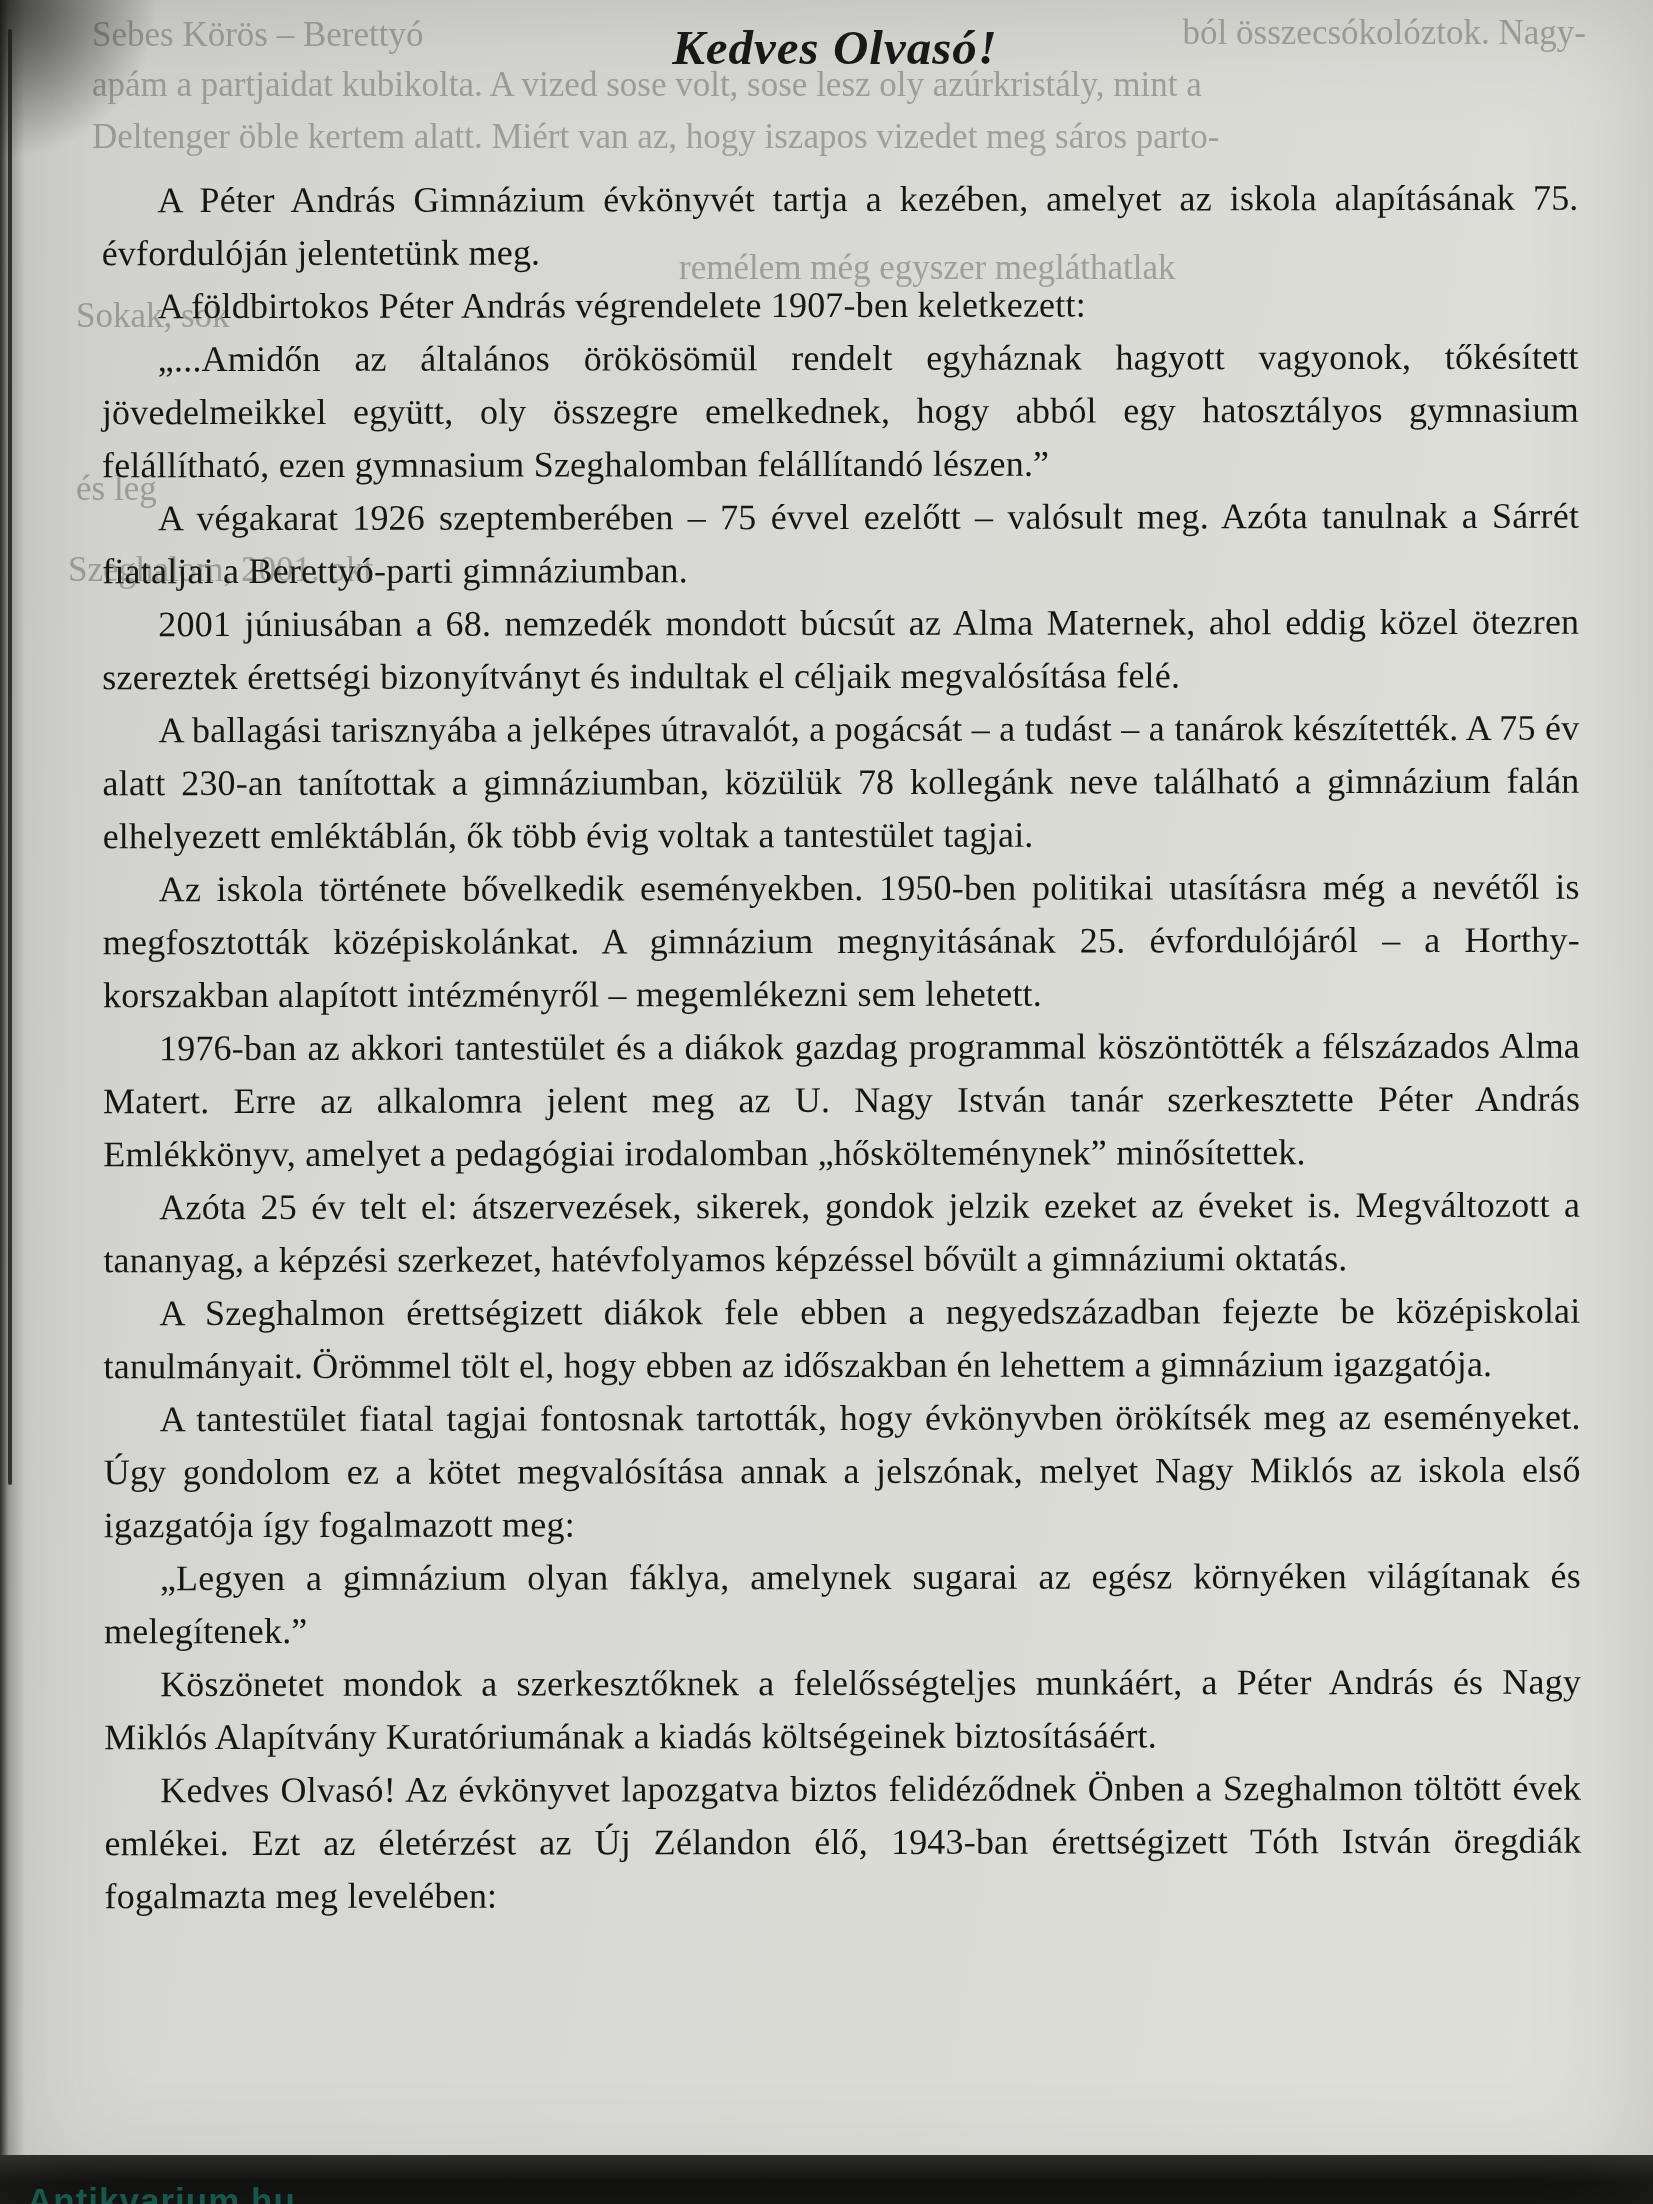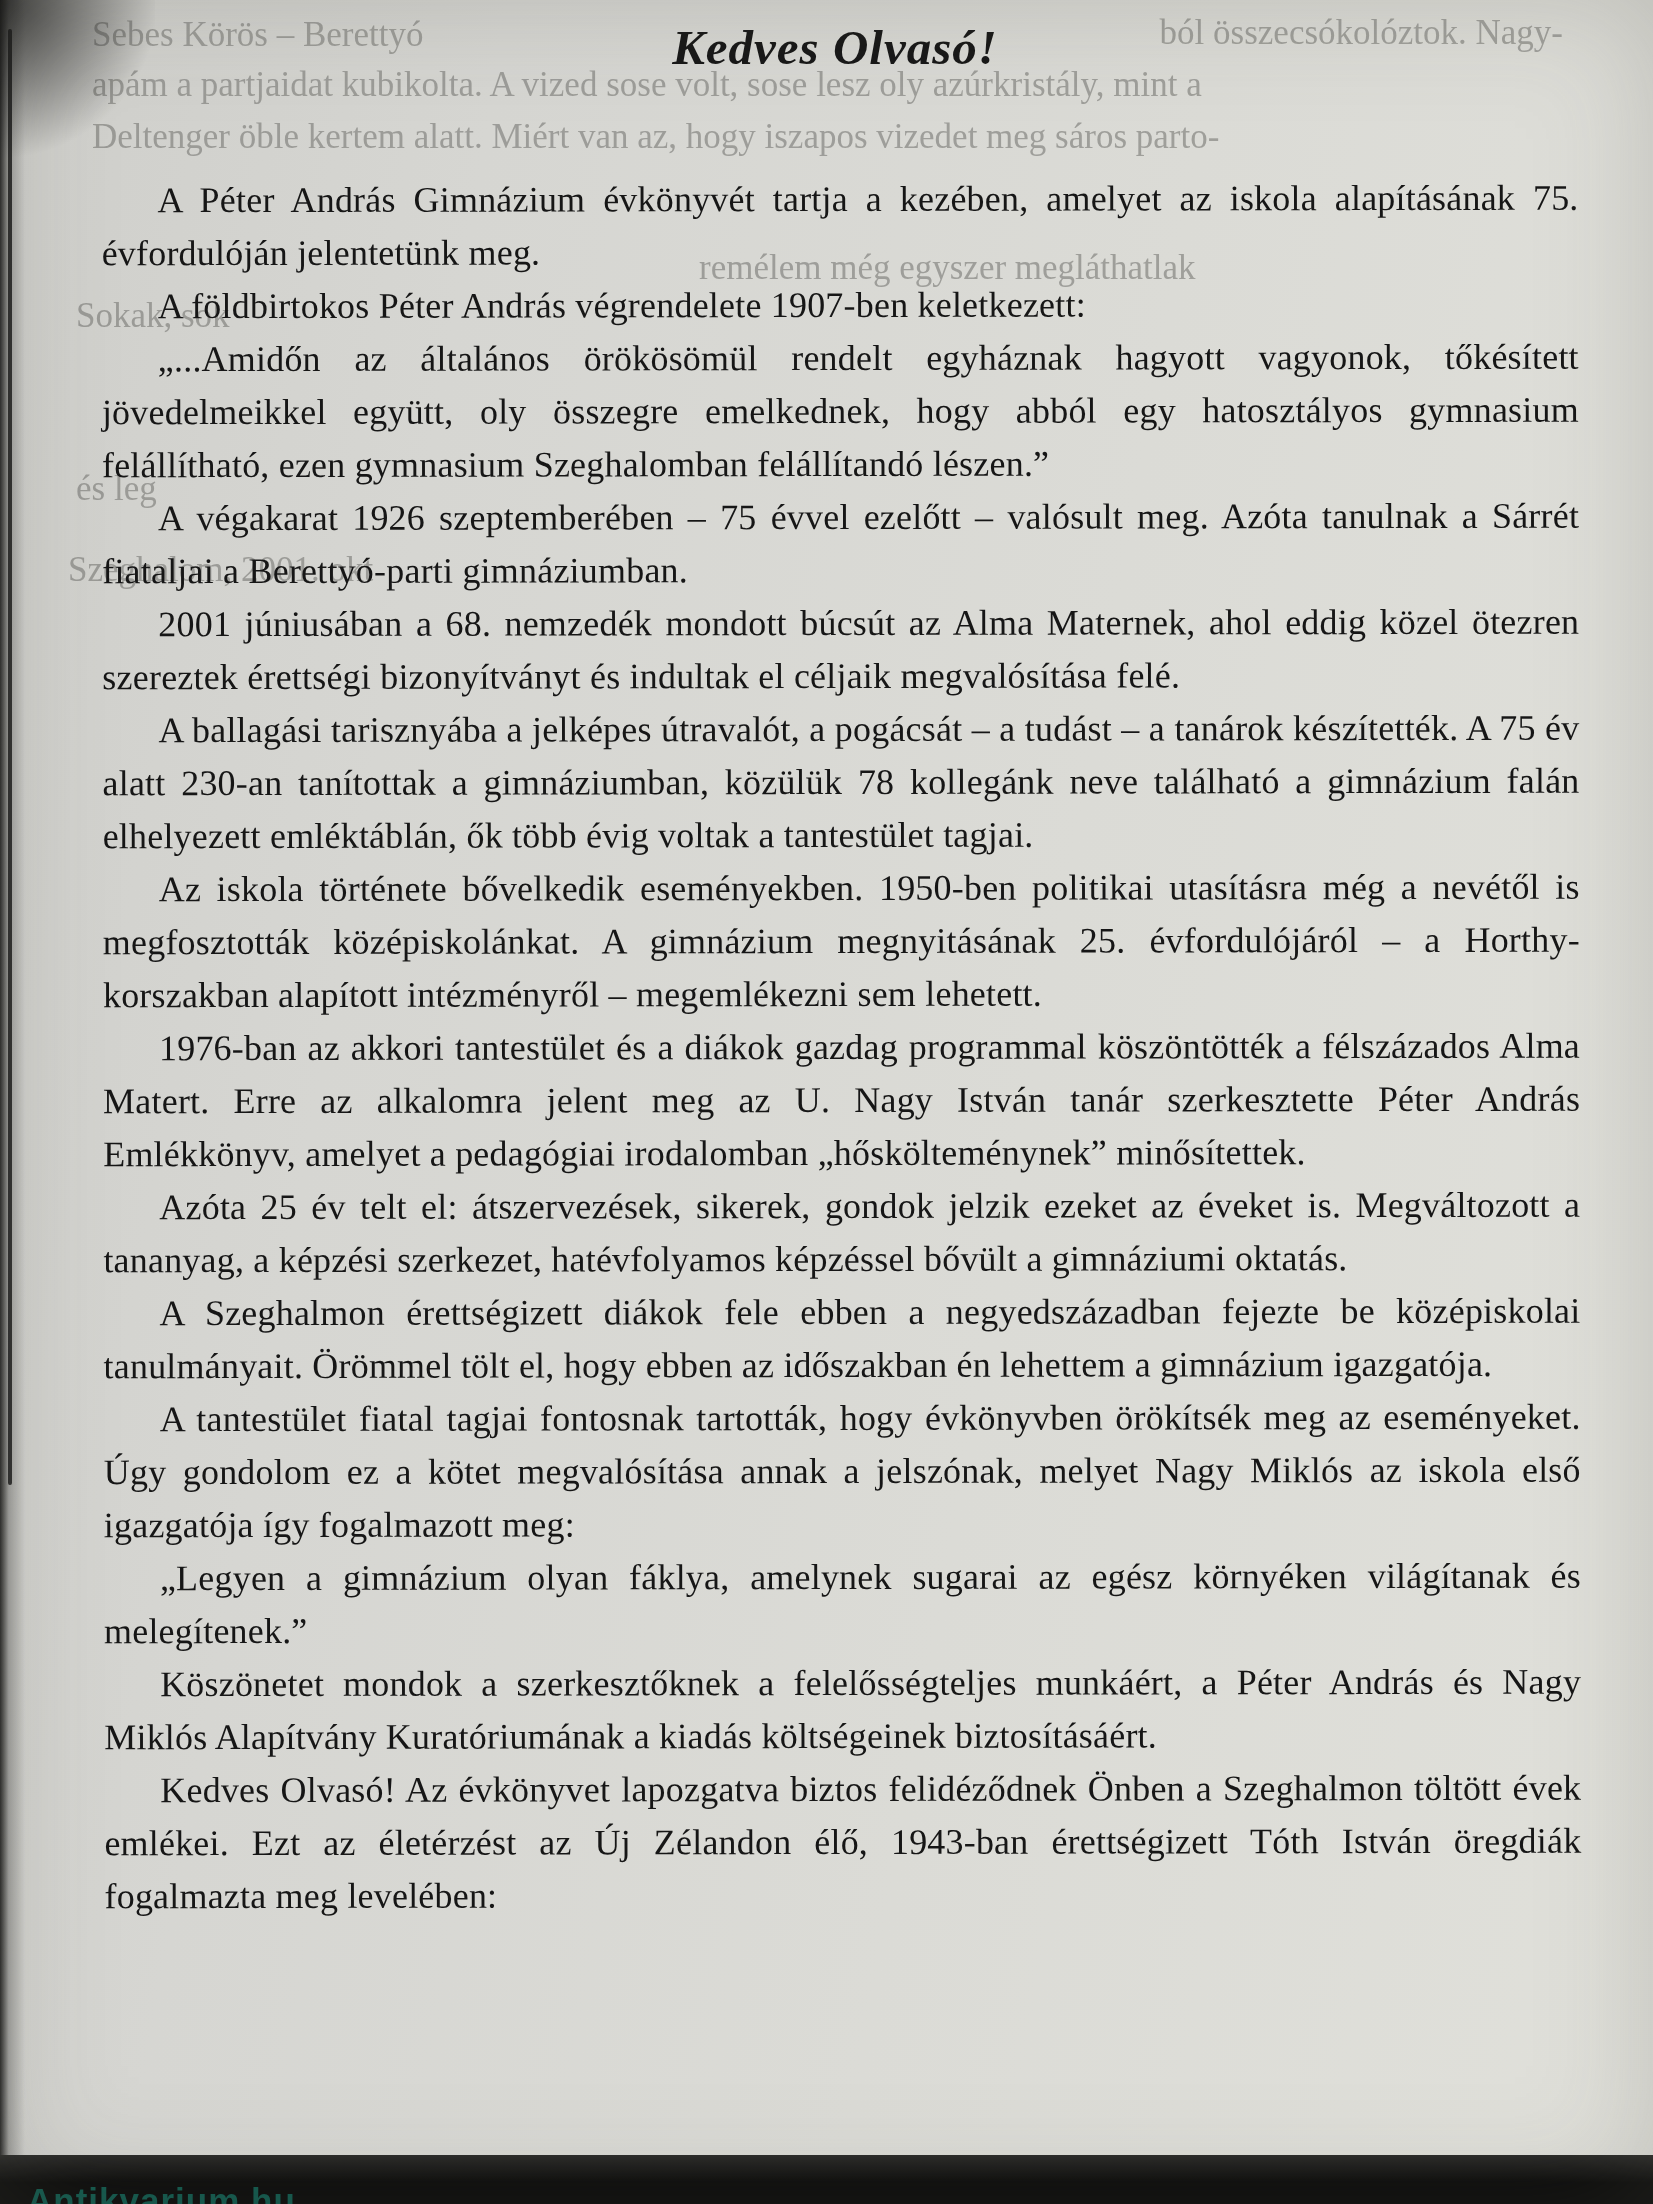--- a/index.html
+++ b/index.html
@@ -60,24 +60,24 @@
   .ghost {
     position: absolute;
     font-size: 35px;
     line-height: 50px;
     color: rgba(110,110,106,0.55);
     filter: blur(0.6px);
     white-space: nowrap;
     z-index: 1;
   }
   .g1a { top: 9.7px;  left: 92px; }
-  .g1b { top: 7.8px;   right: 91px; margin-left: 16px; }
+  .g1b { top: 7.8px;   right: 68px; margin-left: 16px; }
   .g2  { top: 60px;  left: 92px; }
   .g3  { top: 112px; left: 92px; }
-  .g4  { top: 243px; left: 679px; margin-left: 20px; }
+  .g4  { top: 243px; left: 679px; }
   .g5  { top: 291px; left: 76px; }
   .g6  { top: 464px; left: 76px; }
   .g7  { top: 545px; left: 68px; }
   
   .title {
     position: absolute;
     top: 19.4px; left: 8px;
     width: 100%;
     margin: 0;
     text-align: center;

